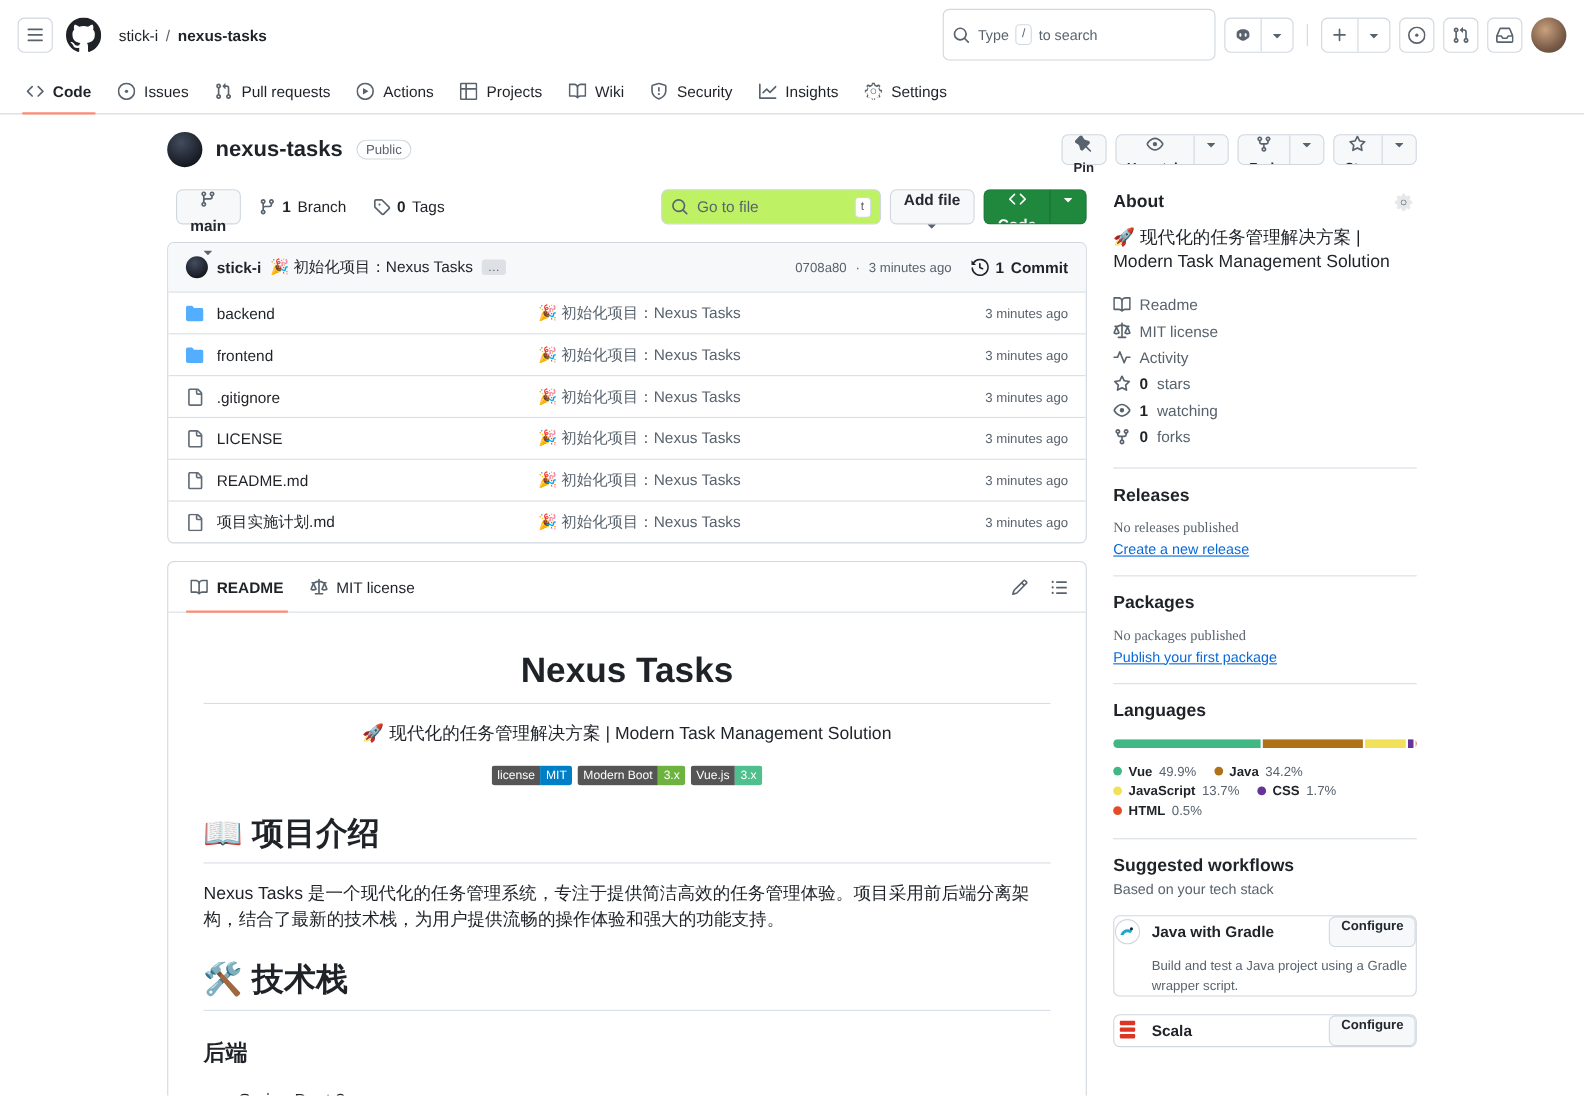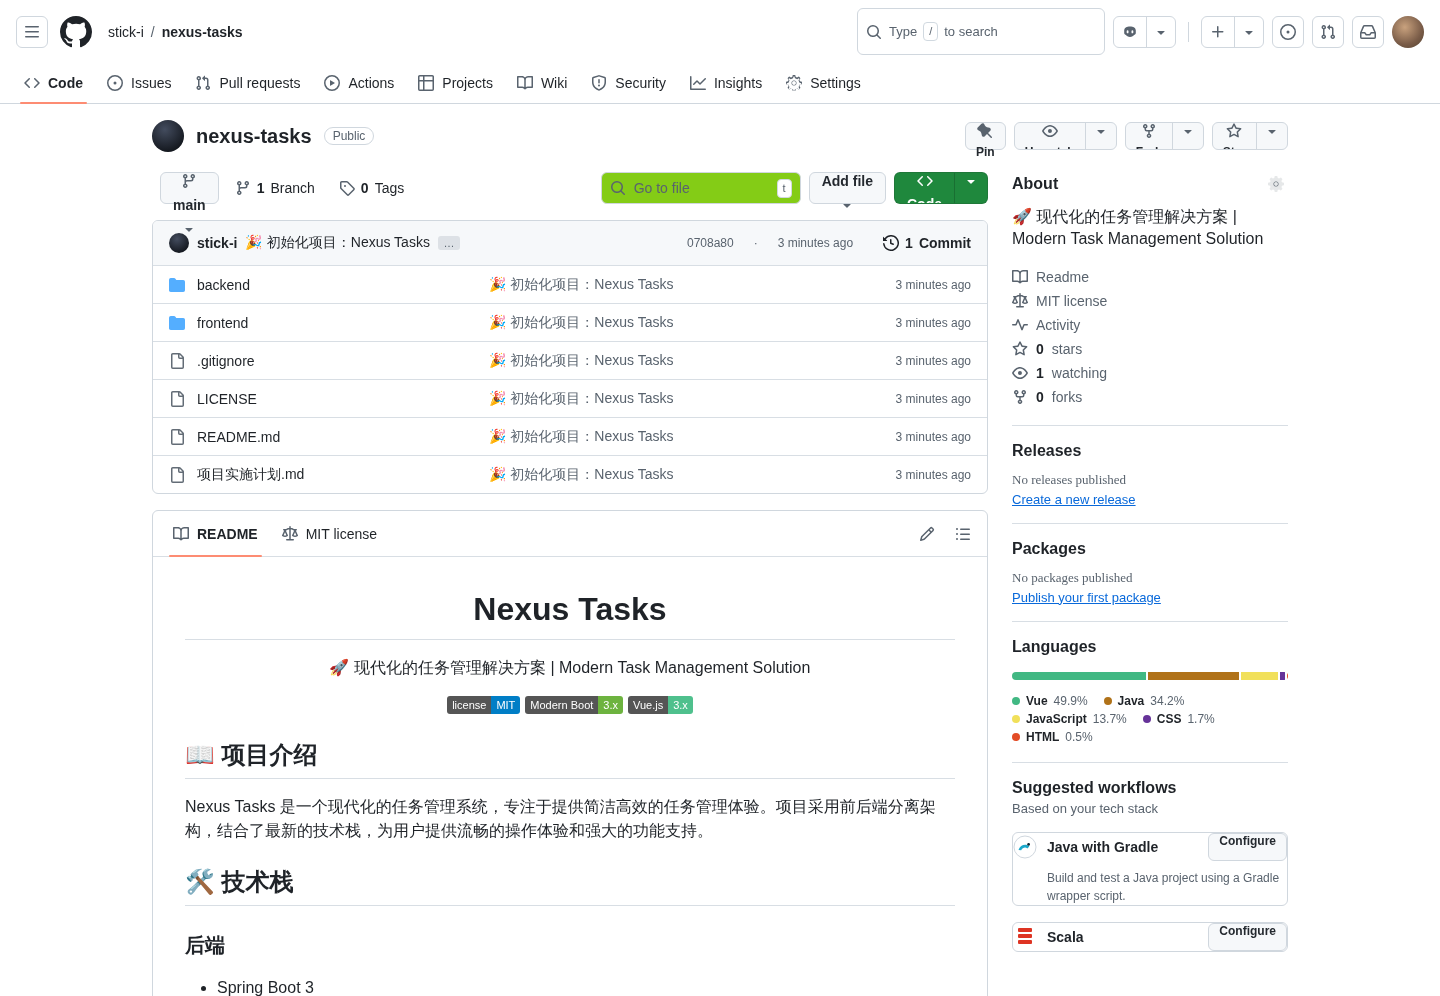--- a/index.html
+++ b/index.html
@@ -71,38 +71,38 @@
 
   
   .toolbar { display:flex; align-items:center; margin:0 0 16px; }
   .btn-md { display:inline-flex; align-items:center; gap:8px; height:32px; padding:0 12px;
     background:#f6f8fa; border:1px solid #d0d7de; border-radius:6px; font-size:14px; font-weight:600; color:#24292f; }
   .btn-md svg { color:#59636e; }
   .stat-link { display:inline-flex; align-items:center; gap:6px; padding:0 8px; margin-left:8px;
     font-size:14px; color:#1f2328; }
   .stat-link svg { color:#59636e; }
   .goto-file { display:flex; align-items:center; gap:8px; width:200px; height:32px; padding:0 8px;
-    border:1px solid #d0d7de; border-radius:6px; color:#59636e; font-size:14px; margin-left:auto; cursor:text; background:#84cc16; }
+    border:1px solid #d0d7de; border-radius:6px; color:#59636e; font-size:14px; margin-left:auto; cursor:text; background:#bef264; }
   .goto-file kbd { margin-left:auto; }
   .toolbar .btn-md { margin-left:8px; }
   .btn-primary { display:inline-flex; align-items:stretch; height:32px; margin-left:8px;
     background:#1f883d; border:1px solid rgba(31,35,40,0.15); border-radius:6px; overflow:hidden; color:#fff; }
   .btn-primary .part { display:inline-flex; align-items:center; gap:7px; padding:0 12px; font-size:14px; font-weight:600; }
   .btn-primary .part svg { color:#fff; }
   .btn-primary .part + .part { border-left:1px solid rgba(0,0,0,0.18); padding:0 8px; }
 
   
   .file-table { border:1px solid #d0d7de; border-radius:6px; overflow:hidden; margin-bottom:16px; }
   .commit-bar { display:flex; align-items:center; gap:8px; height:44px; padding:0 16px; background:#f6f8fa; }
   .commit-avatar { width:20px; height:20px; }
   .commit-author { font-weight:600; font-size:14px; }
   .commit-msg { font-size:14px; color:#1f2328; white-space:nowrap; overflow:hidden; text-overflow:ellipsis; max-width:320px; }
   .ellipsis-btn { display:inline-flex; align-items:center; justify-content:center; width:22px; height:14px;
     background:rgba(175,184,193,0.35); border-radius:3px; color:#59636e; font-size:11px; line-height:1; }
-  .commit-meta { margin-left:auto; display:flex; align-items:center; gap:20px; color:#59636e; font-size:12px; }
+  .commit-meta { margin-left:auto; display:flex; align-items:center; gap:8px; color:#59636e; font-size:12px; }
   .commit-count-link { display:inline-flex; align-items:center; gap:6px; margin-left:10px; color:#1f2328;
     font-size:14px; font-weight:600; }
   .commit-count-link svg { color:#1f2328; }
   .file-row { display:flex; align-items:center; height:38px; padding:0 16px; border-top:1px solid #d8dee4; font-size:14px; }
   .file-name-cell { display:flex; align-items:center; gap:12px; width:320px; flex:none; }
   .folder-glyph { color:#54aeff; }
   .file-glyph { color:#636c76; }
   .file-name { color:#1f2328; }
   .file-msg-cell { flex:1; color:#59636e; white-space:nowrap; overflow:hidden; text-overflow:ellipsis; }
   .file-time-cell { width:150px; text-align:right; color:#59636e; font-size:12px; }
@@ -122,21 +122,21 @@
 
   .markdown { padding:32px; font-size:16px; line-height:1.5; }
   .md-h1-center { text-align:center; font-size:32px; font-weight:600; line-height:1.25;
     padding-bottom:10px; border-bottom:1px solid #d8dee4; margin-bottom:16px; }
   .md-p-center { text-align:center; margin-bottom:16px; }
   .badge-row { display:flex; justify-content:center; gap:5px; margin-bottom:26px; }
   .shield { display:inline-flex; height:18px; font-size:11px; line-height:18px; color:#fff;
     border-radius:3px; overflow:hidden; white-space:nowrap; }
   .shield .left { background:#555; padding:0 5px; }
   .shield .right { padding:0 5px; }
-  .md-h2 { font-size:24px; font-weight:600; line-height:1.25; padding-bottom:8px;
+  .md-h2 { font-size:29px; font-weight:600; line-height:1.25; padding-bottom:8px;
     border-bottom:1px solid #d8dee4; margin:24px 0 16px; }
   .markdown p { margin-bottom:16px; }
   .md-h3 { font-size:20px; font-weight:600; margin:24px 0 16px; }
   .markdown ul { padding-left:2em; margin-bottom:16px; }
   .markdown li { margin-top:4px; }
 
   
   .sb-section { padding:16px 0; border-top:1px solid #d8dee4; }
   .sb-section.first { border-top:none; padding-top:0; }
   .sb-title { font-size:16px; font-weight:600; }

